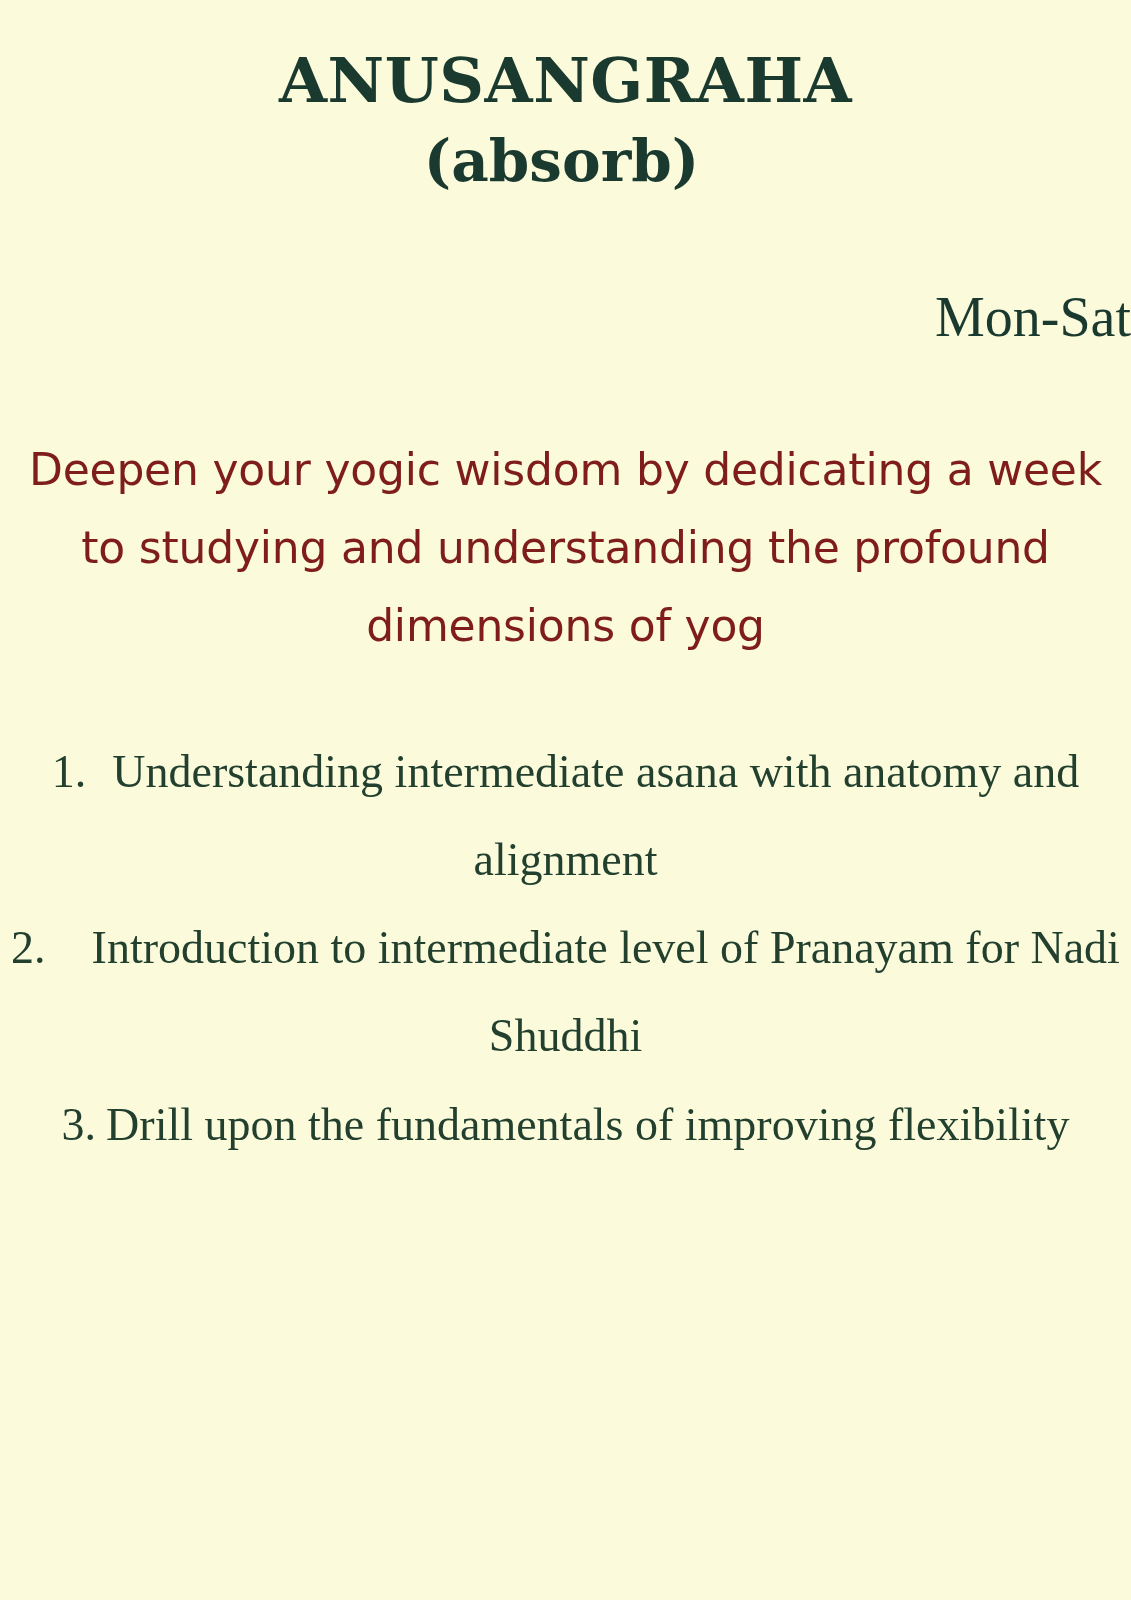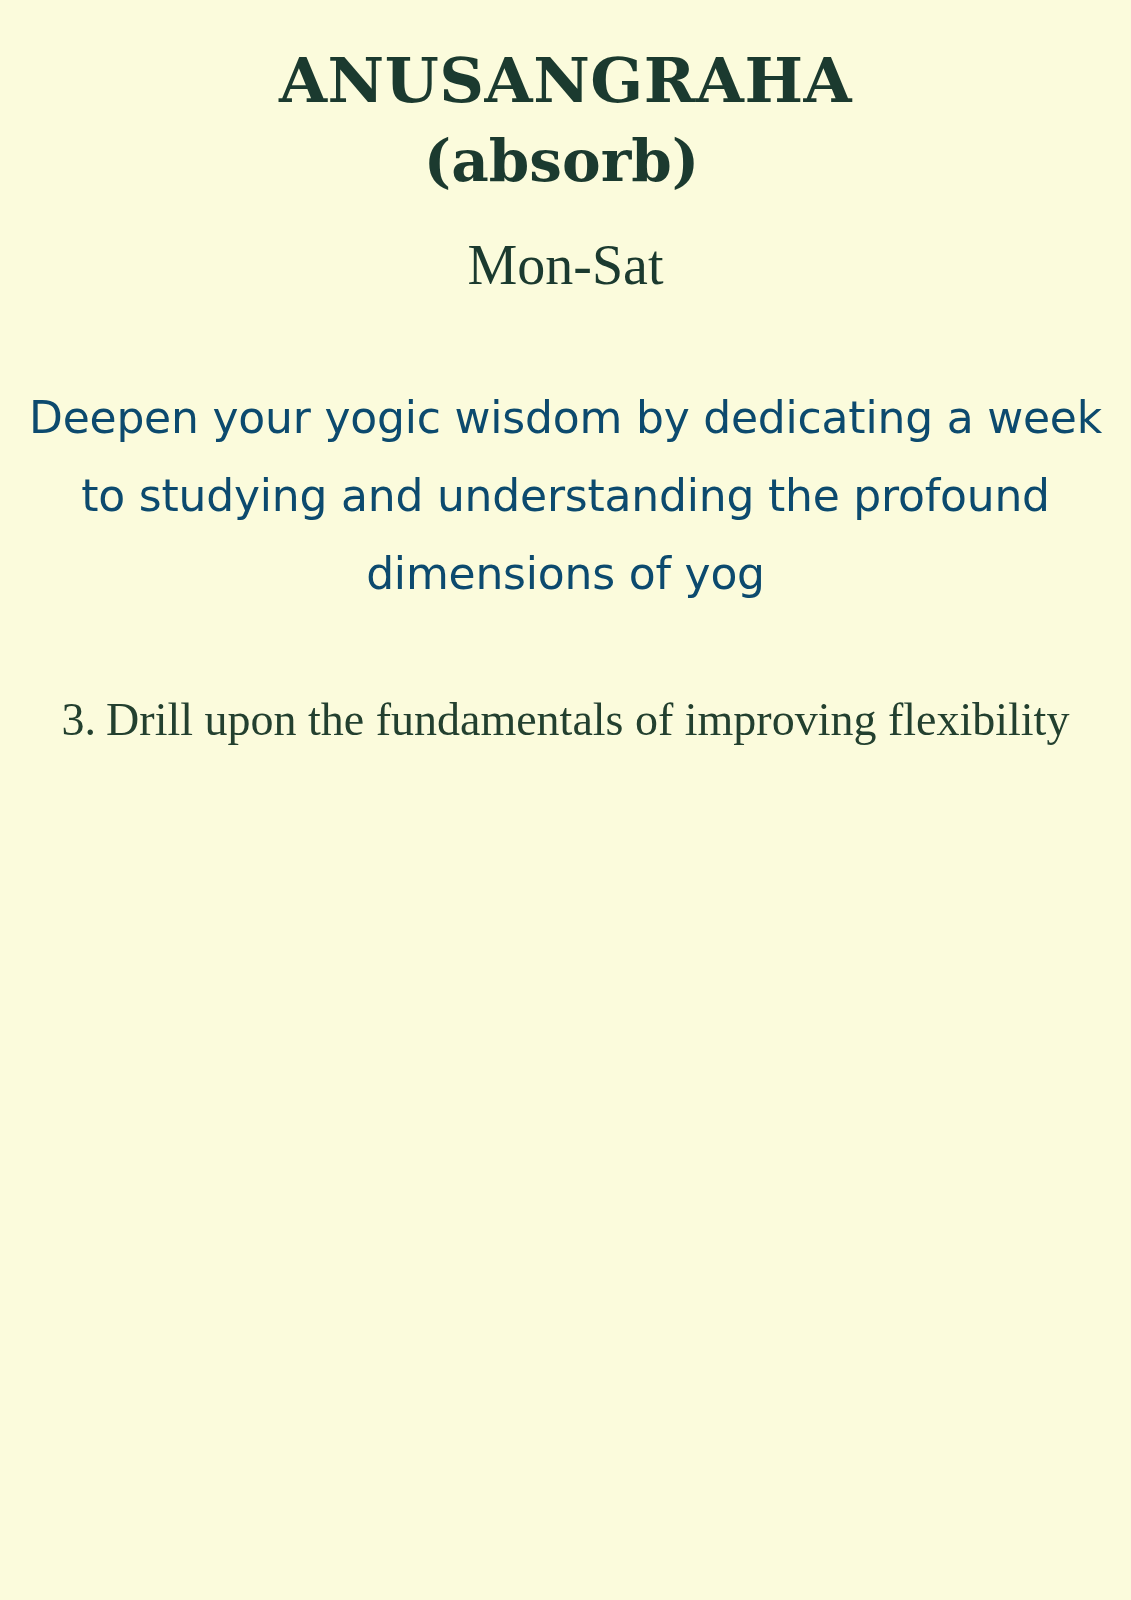--- a/index.html
+++ b/index.html
@@ -42,22 +42,22 @@
     font-weight: 700;
     font-size: 58px;
     line-height: 1.16;
     color: #1b3a2f;
     margin: 14px 8px 0 0;
     text-shadow: -1.5px -1.5px 0 rgba(251, 251, 220, 0.85);
   }
 
   
   .schedule {
-    text-align: center;
-    margin-top: 40px;
+    text-align: right;
+    margin-top: 92px;
   }
   .schedule-text {
     font-family: "Liberation Serif", serif;
     font-weight: 400;
     font-size: 56px;
     line-height: 1.1;
     color: #1b3a2f;
     margin: 0;
   }
 
@@ -65,21 +65,21 @@
   .description {
     margin: 82px 28px 0 28px;
     text-align: center;
   }
   .description-text {
     font-family: "DejaVu Sans", "Liberation Sans", sans-serif;
     font-weight: 400;
     font-size: 44px;
     line-height: 1.78;
     letter-spacing: -0.2px;
-    color: #0c4a6e;
+    color: #7f1d1d;
     margin: 0;
   }
 
   
   .points {
     margin: 62px 10px 0 10px;
     padding: 0;
     list-style: none;
   }
   .point-item {
@@ -119,17 +119,23 @@
   <div class="schedule">
     <div class="schedule-text">Mon-Sat</div>
   </div>
 
   <div class="description">
     <p class="description-text">Deepen your yogic wisdom by dedicating a week to studying and understanding the profound dimensions of yog</p>
   </div>
 
   <ul class="points">
     <li class="point-item">
+      <span class="point-num">1.</span><span class="point-gap gap-wide"></span><span class="point-text">Understanding intermediate asana with anatomy and alignment</span>
+    </li>
+    <li class="point-item">
+      <span class="point-num">2.</span><span class="point-gap gap-xwide"></span><span class="point-text">Introduction to intermediate level of Pranayam for Nadi Shuddhi</span>
+    </li>
+    <li class="point-item">
       <span class="point-num">3.</span><span class="point-gap gap-thin"></span><span class="point-text">Drill upon the fundamentals of improving flexibility</span>
     </li>
   </ul>
 
 </div>
 
 </body></html>

